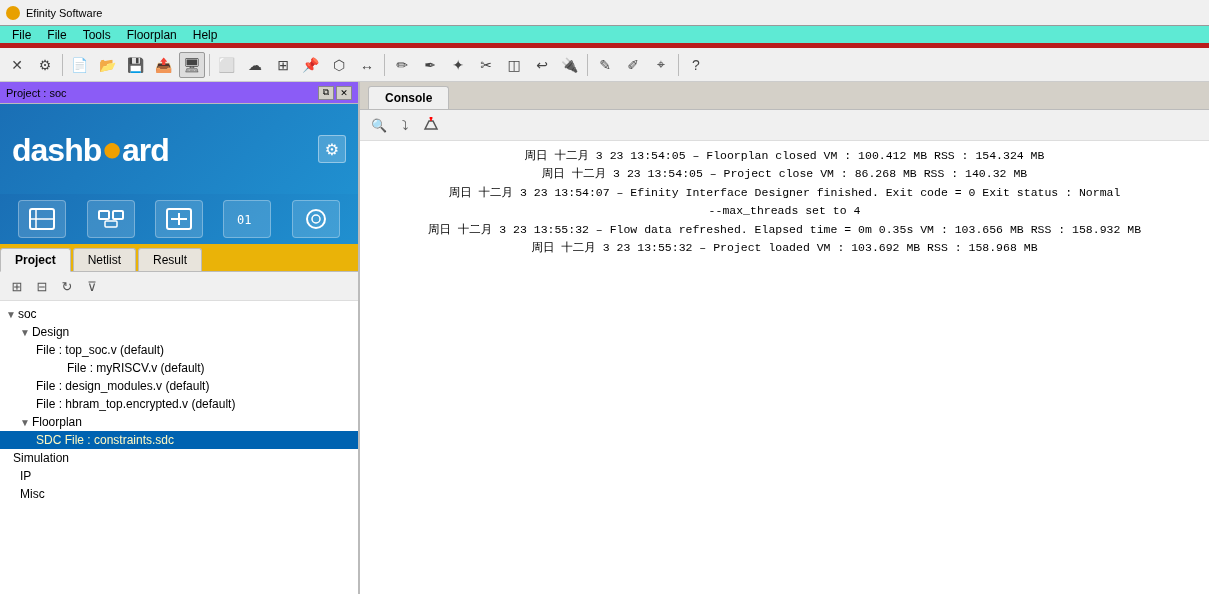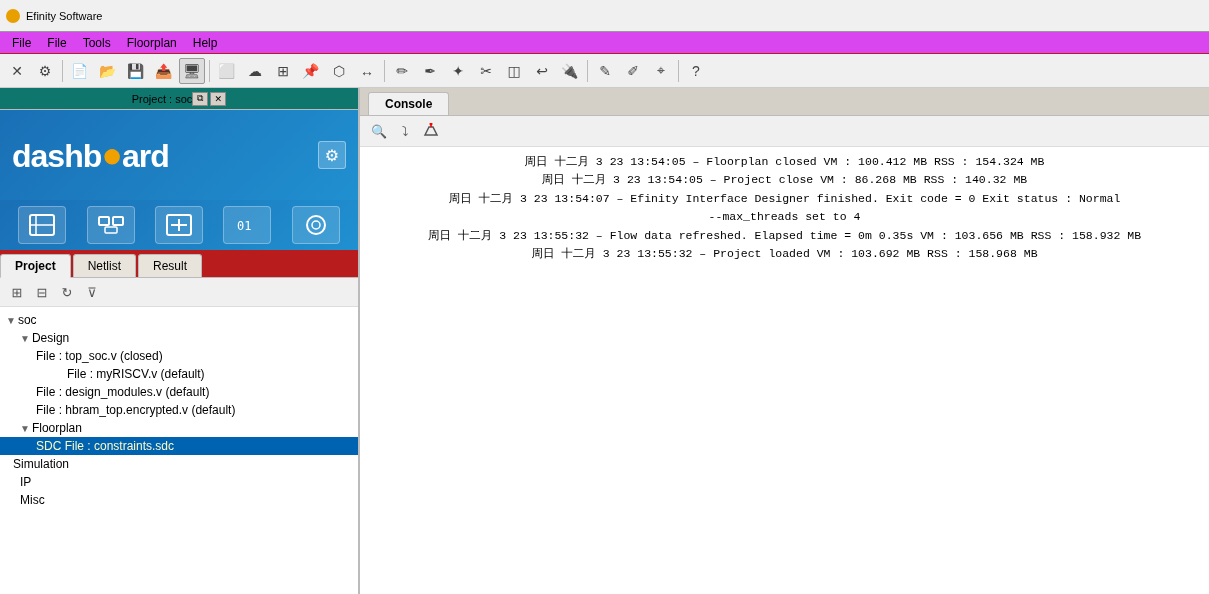--- a/index.html
+++ b/index.html
@@ -1,43 +1,43 @@
 <!DOCTYPE html>
 <html><head>
   <meta charset="utf-8">
   <style>
     * { box-sizing: border-box; margin: 0; padding: 0; }
     body { font-family: 'Segoe UI', Arial, sans-serif; font-size: 12px; background: #d4d0c8; width: 1209px; height: 594px; overflow: hidden; }
 
     
     .title-bar {
       background: #f0f0f0;
-      height: 32px;
+      height: 26px;
       display: flex;
       align-items: center;
       padding: 12px 6px;
       border-bottom: 1px solid #999;
       font-size: 11px;
     }
     .title-bar-icon {
       width: 14px; height: 14px;
       background: #e8a000;
       border-radius: 50%;
       margin-right: 6px;
       display: inline-block;
     }
 
     
     .menu-bar {
-      background: #d946ef;
+      background: #5eead4;
       height: 22px;
       display: flex;
       align-items: center;
       padding: 0 4px;
-      border-bottom: 1px solid #b91c1c;
+      border-bottom: 5px solid #b91c1c;
       font-size: 12px;
     }
     .menu-item {
       padding: 2px 8px;
       cursor: pointer;
       color: #000;
     }
 
     
     .toolbar {
@@ -72,25 +72,25 @@
       width: 360px;
       min-width: 360px;
       background: #f0f0f0;
       border-right: 2px solid #bbb;
       display: flex;
       flex-direction: column;
     }
 
     
     .project-header {
-      background: #0f766e;
+      background: #8b5cf6;
       height: 22px;
       display: flex;
       align-items: center;
-      justify-content: center;
+      justify-content: space-between;
       padding: 0 6px;
       border-bottom: 1px solid #bbb;
       font-size: 11px;
     }
     .project-header-btns {
       display: flex; gap: 2px;
     }
     .proj-btn {
       width: 16px; height: 14px;
       background: #d4d0c8;
@@ -135,21 +135,21 @@
       border-radius: 4px;
       cursor: pointer;
       display: flex; align-items: center; justify-content: center;
       color: #fff;
       font-size: 18px;
     }
 
     
     .tab-bar {
       display: flex;
-      background: #b91c1c;
+      background: #eab308;
       border-bottom: 1px solid #bbb;
       padding-top: 4px;
     }
     .tab {
       padding: 4px 14px;
       cursor: pointer;
       border: 1px solid #bbb;
       border-bottom: none;
       background: #e8e4dc;
       margin-right: 2px;
@@ -383,21 +383,21 @@
         <span class="tree-arrow">▼</span>
         <span>soc</span>
       </div>
 
       <div class="tree-item" style="padding-left:20px;">
         <span class="tree-arrow">▼</span>
         <span>Design</span>
       </div>
 
       <div class="tree-item" style="padding-left:36px;">
-        <span>File : top_soc.v (closed)</span>
+        <span>File : top_soc.v (default)</span>
       </div>
       <div class="tree-item" style="padding-left:36px;margin-left:31px;">
         <span>File : myRISCV.v (default)</span>
       </div>
       <div class="tree-item" style="padding-left:36px;">
         <span>File : design_modules.v (default)</span>
       </div>
       <div class="tree-item" style="padding-left:36px;align-items:flex-end;">
         <span>File : hbram_top.encrypted.v (default)</span>
       </div>

